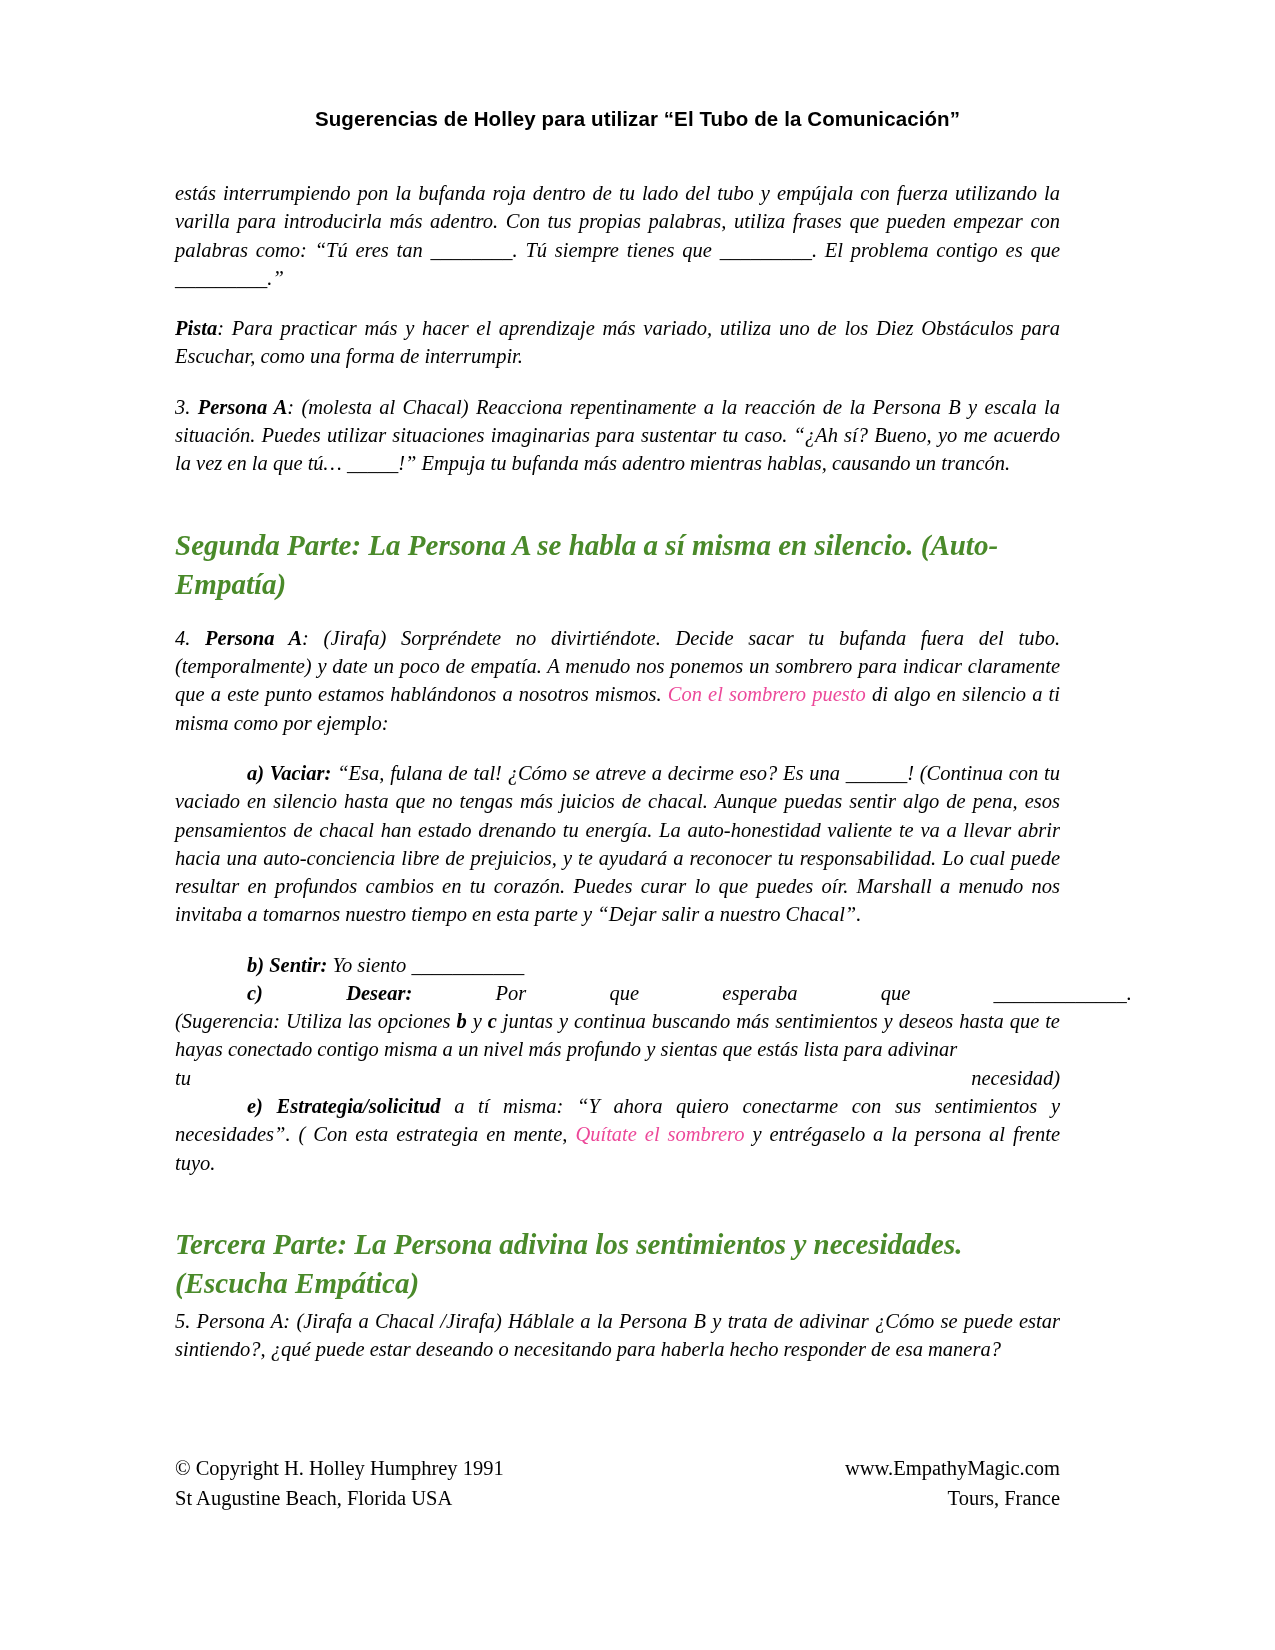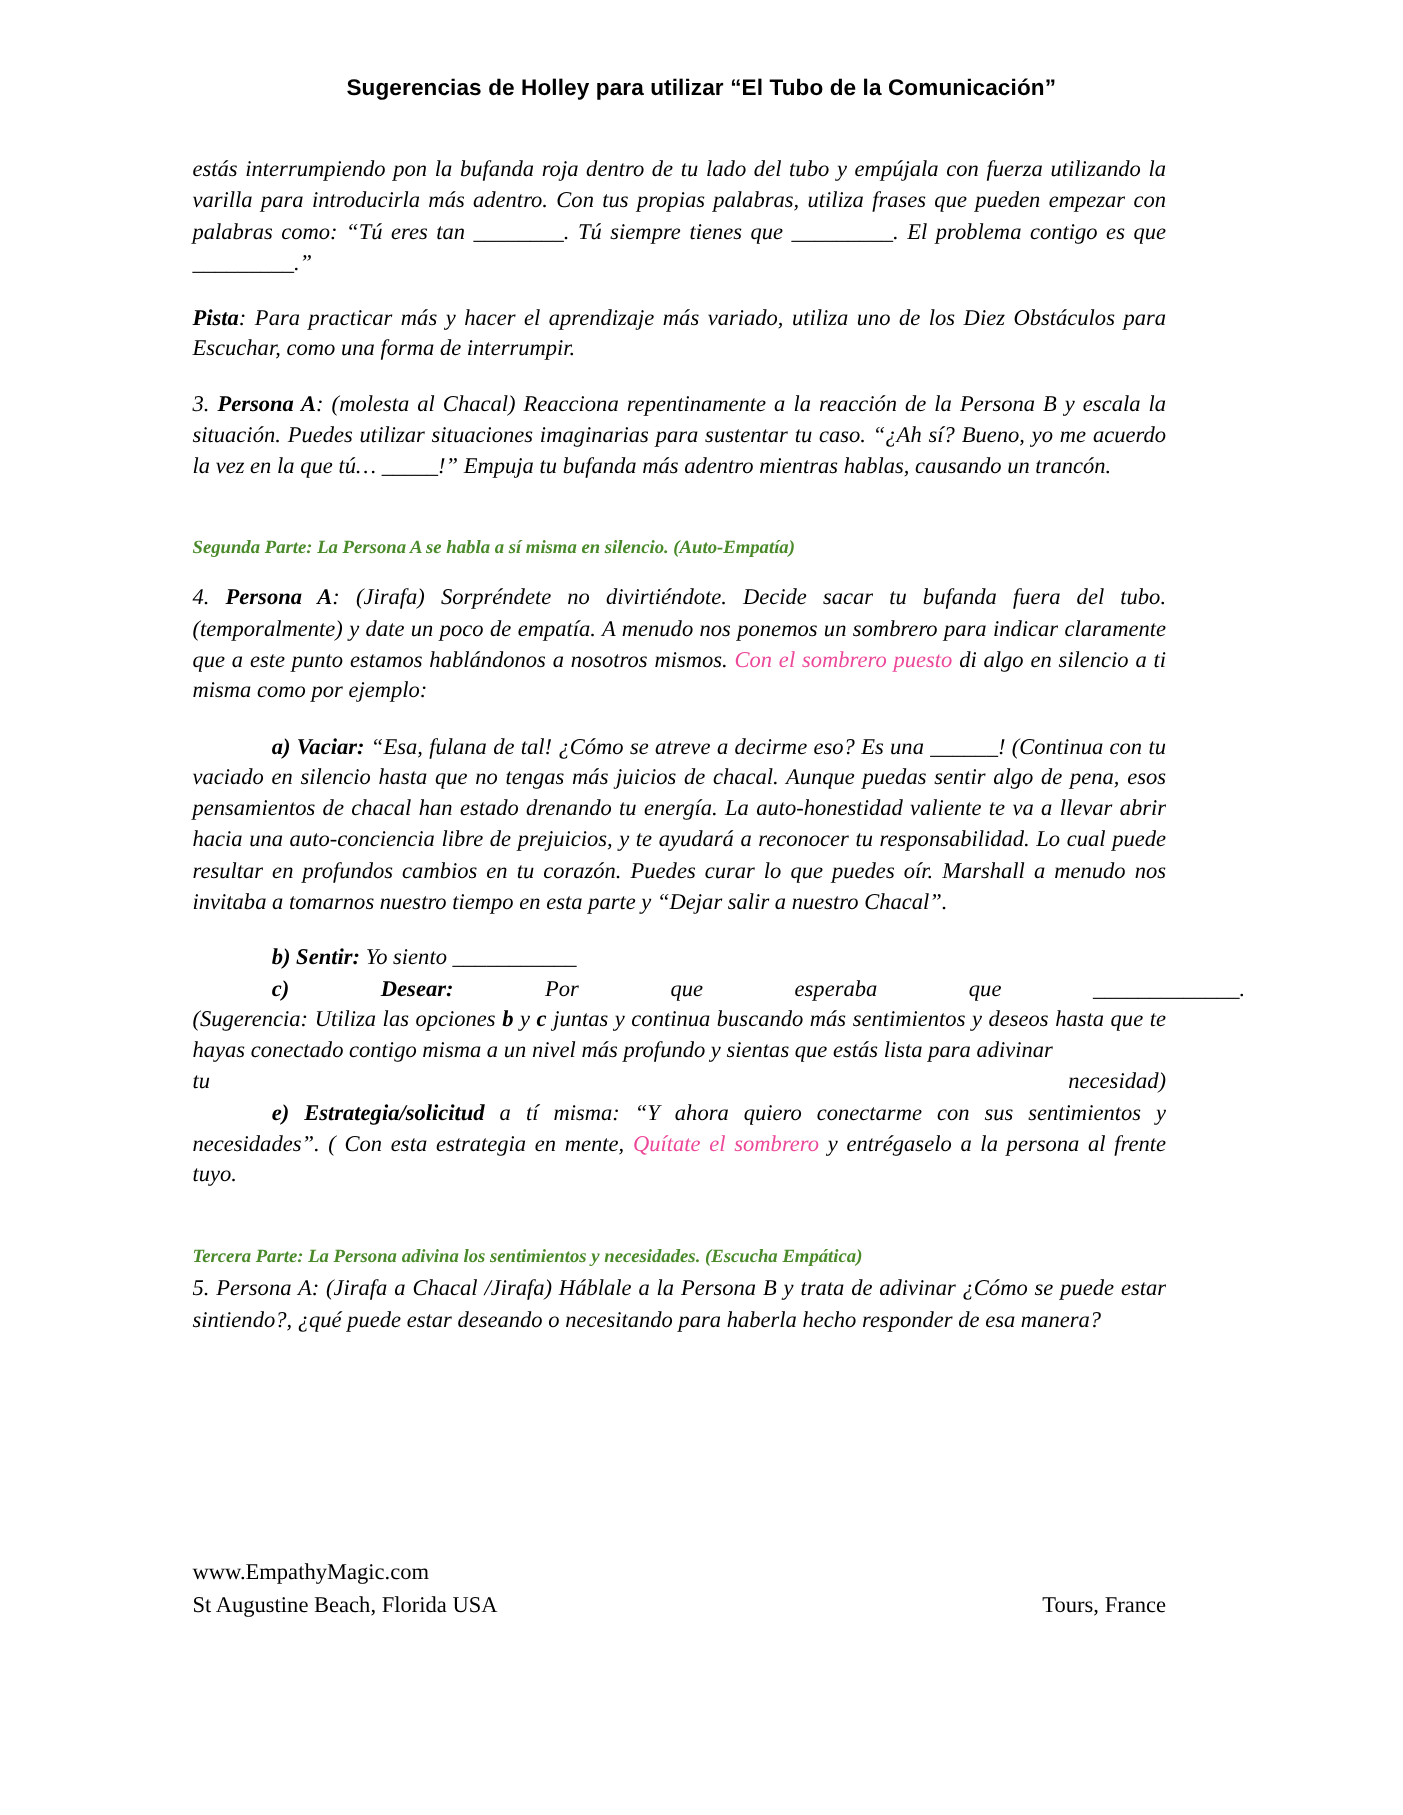--- a/index.html
+++ b/index.html
@@ -22,20 +22,21 @@
     padding: 0;
   }
   .header {
     text-align: center;
     font-family: "Liberation Sans", sans-serif;
     font-size: 20.5px;
     font-weight: bold;
     color: #000;
     padding-top: 68px;
     letter-spacing: 0.1px;
+    margin-top: 39px;
   }
   .content {
     position: absolute;
     left: 175px;
     top: 140px;
     width: 885px;
     font-style: italic;
   }
   p {
     margin: 0 0 0 0;
@@ -46,21 +47,21 @@
   }
   .para {
     margin-bottom: 22px;
   }
   .gap-xl { margin-bottom: 48px; }
   .bold { font-weight: bold; }
   .red { color: #ec4899; }
   .section-head {
     color: #4a8a2a;
     font-weight: bold;
-    font-size: 17px;
+    font-size: 29px;
     line-height: 1.35;
     margin: 0 0 20px 0;
     text-align: left;
   }
   .indent {
     text-indent: 72px;
   }
   .sub-item {
     text-align: justify;
     text-justify: inter-word;
@@ -149,20 +150,21 @@
     </p>
 
     <p class="section-head" style="margin-bottom:4px;">Tercera Parte: La Persona adivina los sentimientos y necesidades. (Escucha Empática)</p>
 
     <p>5. Persona A: (Jirafa a Chacal /Jirafa) Háblale a la Persona B y trata de adivinar ¿Cómo se puede estar sintiendo?, ¿qué puede estar deseando o necesitando para haberla hecho responder de esa manera?</p>
 
   </div>
 
   <div class="footer">
     <div class="footer-row">
+      <span class="footer-left">© Copyright H. Holley Humphrey 1991</span>
       <span class="footer-right">www.EmpathyMagic.com</span>
     </div>
     <div class="footer-row">
       <span class="footer-left">St Augustine Beach, Florida USA</span>
       <span class="footer-right">Tours, France</span>
     </div>
   </div>
 
 </div>
 

